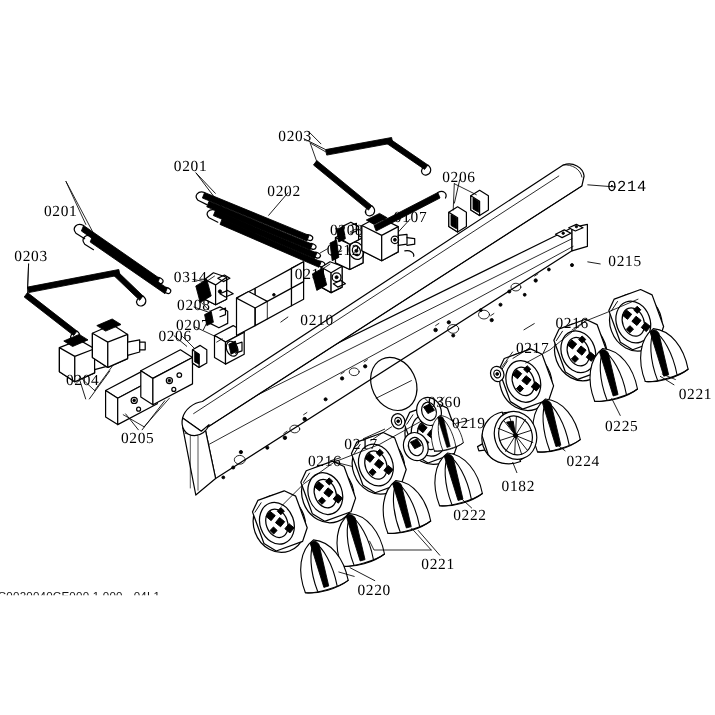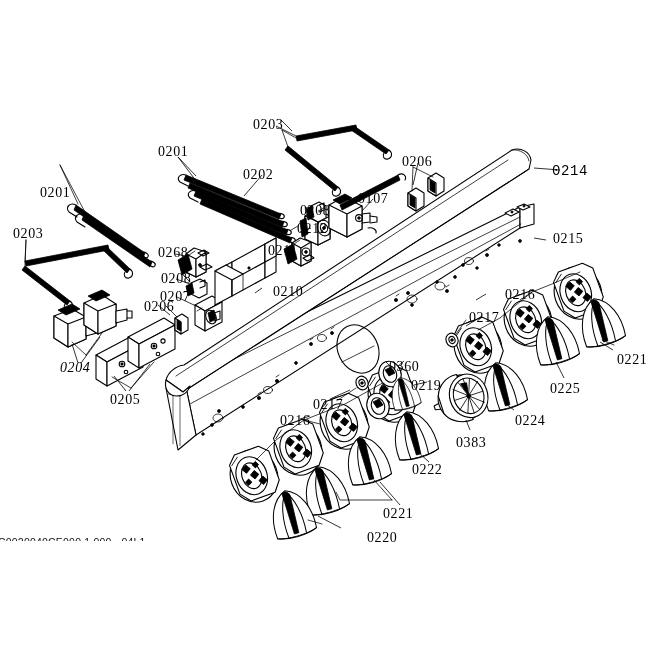--- a/index.html
+++ b/index.html
@@ -553,43 +553,43 @@
       <path d="M514 410 L506 404"></path>
       <path d="M564 378 L556 362"></path>
     </g>
   </svg>
 
   <div class="lbl" style="left:158px;top:145px;">0201</div>
   <div class="lbl" style="left:40px;top:186px;">0201</div>
   <div class="lbl" style="left:243px;top:168px;">0202</div>
   <div class="lbl" style="left:253px;top:118px;">0203</div>
   <div class="lbl" style="left:13px;top:227px;">0203</div>
-  <div class="lbl" style="left:60px;top:361px;font-style:italic;">0204</div>
+  <div class="lbl" style="left:60px;top:340px;">0204</div>
   <div class="lbl" style="left:110px;top:393px;">0205</div>
   <div class="lbl" style="left:402px;top:155px;">0206</div>
   <div class="lbl" style="left:144px;top:300px;">0206</div>
   <div class="lbl" style="left:160px;top:290px;">0207</div>
   <div class="lbl" style="left:161px;top:272px;">0208</div>
   <div class="lbl" style="left:300px;top:204px;">0208</div>
-  <div class="lbl" style="left:158px;top:246px;">0268</div>
+  <div class="lbl" style="left:158px;top:246px;">0314</div>
   <div class="lbl" style="left:237px;top:285px;padding-left:36px;">0210</div>
   <div class="lbl" style="left:268px;top:244px;">0211</div>
   <div class="lbl" style="left:281px;top:222px;margin-left:16px;">0212</div>
   <div class="lbl" style="left:358px;top:192px;">0107</div>
   <div class="lbl" style="left:552px;top:164px;font-family:Liberation Mono, monospace;">0214</div>
   <div class="lbl" style="left:542px;top:232px;margin-left:11px;">0215</div>
   <div class="lbl" style="left:505px;top:288px;">0216</div>
   <div class="lbl" style="left:280px;top:414px;">0216</div>
   <div class="lbl" style="left:469px;top:311px;">0217</div>
   <div class="lbl" style="left:313px;top:398px;">0217</div>
   <div class="lbl" style="left:389px;top:360px;">0360</div>
   <div class="lbl" style="left:411px;top:379px;">0219</div>
-  <div class="lbl" style="left:325px;top:531px;margin-left:42px;">0220</div>
+  <div class="lbl" style="left:325px;top:531px;">0220</div>
   <div class="lbl" style="left:383px;top:507px;">0221</div>
   <div class="lbl" style="left:617px;top:353px;">0221</div>
   <div class="lbl" style="left:412px;top:463px;">0222</div>
-  <div class="lbl" style="left:456px;top:436px;">0383</div>
+  <div class="lbl" style="left:456px;top:436px;">0182</div>
   <div class="lbl" style="left:500px;top:414px;padding-left:15px;">0224</div>
   <div class="lbl" style="left:550px;top:382px;">0225</div>
 
   <div id="caption">C0020040CE000   1.000 - 04L1</div>
 
 </div>
 
 </body></html>

